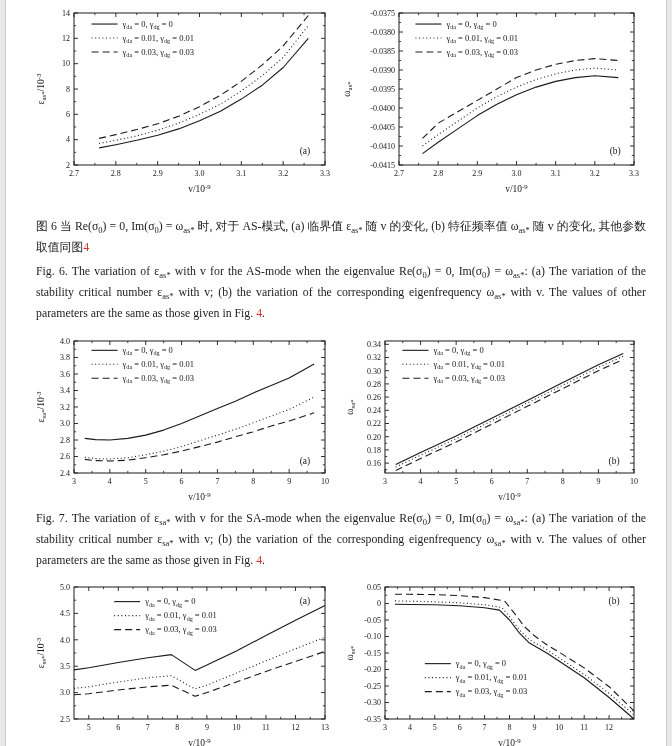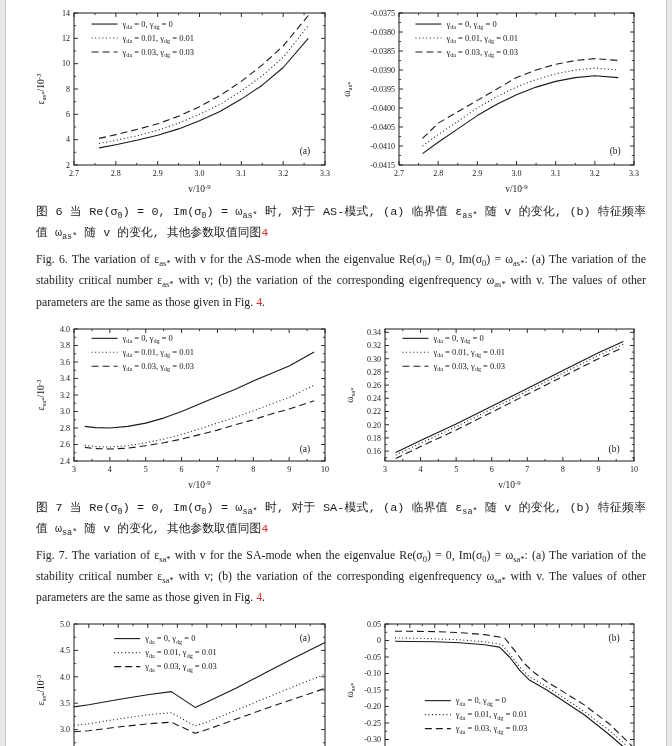--- a/index.html
+++ b/index.html
@@ -24,21 +24,21 @@
     align-items:flex-start;
     gap:4px;
   }
   .caption{
     font-size:11.8px;
     line-height:1.62;
     color:#1c1c1c;
     margin:5px 6px 1px 10px;
     text-align:justify;
   }
-  .caption.zh{margin-top:7px;font-family:Liberation Mono, monospace;}
+  .caption.zh{margin-top:21px;}
   .caption.en{margin-bottom:10px;}
   .caption sub,.caption sup{font-size:72%;}
   .figref{color:var(--figref,#d0342c);}
   svg{display:block;background:#ffffff;}
   svg text{fill:#161616;font-family:"Liberation Serif","DejaVu Serif",serif;}
 </style>
 </head>
 <body>
 
 <div class="page">
@@ -417,21 +417,20 @@
           <text x="92.43" y="19.12" font-size="8.5"><tspan>γ</tspan><tspan dy="2.2" font-size="6.1">da</tspan><tspan dy="-2.2"> = 0, γ</tspan><tspan dy="2.2" font-size="6.1">dg</tspan><tspan dy="-2.2"> = 0</tspan></text>
           <line x1="61.43000000000001" y1="30.32" x2="87.43" y2="30.32" stroke="#1a1a1a" stroke-width="1.1" stroke-dasharray="1,2.6"></line>
           <text x="92.43" y="33.12" font-size="8.5"><tspan>γ</tspan><tspan dy="2.2" font-size="6.1">da</tspan><tspan dy="-2.2"> = 0.01, γ</tspan><tspan dy="2.2" font-size="6.1">dg</tspan><tspan dy="-2.2"> = 0.01</tspan></text>
           <line x1="61.43000000000001" y1="44.32" x2="87.43" y2="44.32" stroke="#1a1a1a" stroke-width="1.1" stroke-dasharray="7,4"></line>
           <text x="92.43" y="47.12" font-size="8.5"><tspan>γ</tspan><tspan dy="2.2" font-size="6.1">da</tspan><tspan dy="-2.2"> = 0.03, γ</tspan><tspan dy="2.2" font-size="6.1">dg</tspan><tspan dy="-2.2"> = 0.03</tspan></text>
           <text x="273.08000000000004" y="129.76" font-size="9.5" text-anchor="middle">(b)</text>
           <text x="168.5" y="166" text-anchor="middle" font-size="9.5"><tspan>v/10</tspan><tspan dy="-3.4" font-size="6.8">-9</tspan></text>
           <text transform="translate(12,73) rotate(-90)" text-anchor="middle" font-size="9.5"><tspan>ω</tspan><tspan dy="2.2" font-size="6.8">sa*</tspan></text>
         </svg>
     </div>
-    <p class="caption zh">图 7  当 Re(σ<sub>0</sub>) = 0, Im(σ<sub>0</sub>) = ω<sub>sa*</sub> 时, 对于 SA-模式, (a) 临界值 ε<sub>sa*</sub> 随 v 的变化, (b) 特征频率值 ω<sub>sa*</sub> 随 v 的变化, 其他参数取值同图<span class="figref">4</span></p>
     <p class="caption en">Fig. 7. The variation of ε<sub>sa*</sub> with v for the SA-mode when the eigenvalue Re(σ<sub>0</sub>) = 0, Im(σ<sub>0</sub>) = ω<sub>sa*</sub>: (a) The variation of the stability critical number ε<sub>sa*</sub> with v; (b) the variation of the corresponding eigenfrequency ω<sub>sa*</sub> with v. The values of other parameters are the same as those given in Fig. <span class="figref">4</span>.</p>
   </section>
 
   <section class="figure-block">
     <div class="charts-row">
       <svg width="305" height="170">
           <rect x="42" y="7" width="251" height="132" fill="none" stroke="#1a1a1a" stroke-width="1"></rect>
           <line x1="56.76470588235294" y1="139" x2="56.76470588235294" y2="135" stroke="#1a1a1a" stroke-width="0.9"></line>
           <line x1="56.76470588235294" y1="7" x2="56.76470588235294" y2="11" stroke="#1a1a1a" stroke-width="0.9"></line>
           <text x="56.76470588235294" y="149.5" text-anchor="middle" font-size="8">5</text>

